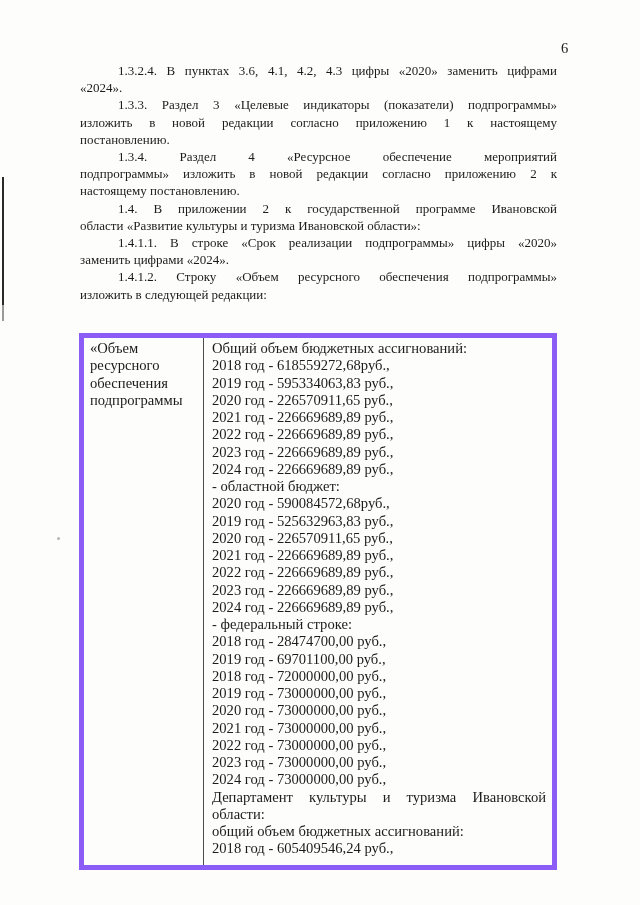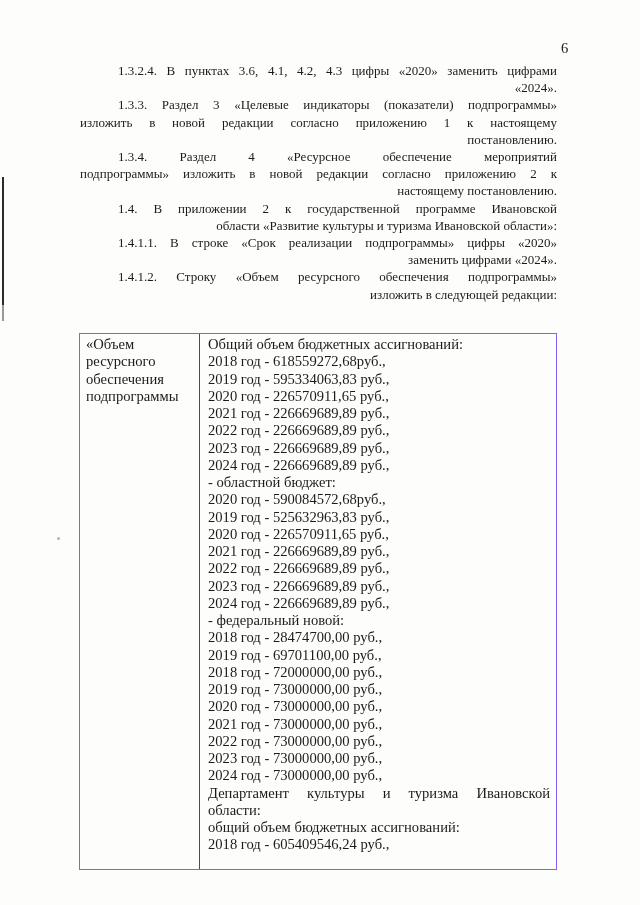--- a/index.html
+++ b/index.html
@@ -19,31 +19,31 @@
     font-size: 14.5px;
   }
   .body-text {
     position: absolute;
     left: 80px;
     top: 62px;
     width: 477px;
     font-size: 13px;
     line-height: 17.2px;
   }
-  .bline { white-space: nowrap; text-align: right; }
+  .bline { white-space: nowrap; }
   .bline.fill { white-space: normal; text-align: justify; text-align-last: justify; }
   .bline.indent { text-indent: 38px; }
   .amend-table {
     position: absolute;
     left: 79px;
     top: 333px;
     width: 478px;
     height: 537px;
     box-sizing: border-box;
-    border: 1px solid #8b5cf6;
+    border: 5px solid #8b5cf6;
     display: flex;
     font-size: 14.6px;
     line-height: 17.25px;
   }
   .amend-table .col1 {
     width: 120px;
     box-sizing: border-box;
     border-right: 1px solid #4c4c4c;
     padding: 2px 5px 0 6px;
   }
@@ -108,21 +108,21 @@
       <div class="vline">2023 год - 226669689,89 руб.,</div>
       <div class="vline">2024 год - 226669689,89 руб.,</div>
       <div class="vline">- областной бюджет:</div>
       <div class="vline">2020 год - 590084572,68руб.,</div>
       <div class="vline">2019 год - 525632963,83 руб.,</div>
       <div class="vline">2020 год - 226570911,65 руб.,</div>
       <div class="vline">2021 год - 226669689,89 руб.,</div>
       <div class="vline">2022 год - 226669689,89 руб.,</div>
       <div class="vline">2023 год - 226669689,89 руб.,</div>
       <div class="vline">2024 год - 226669689,89 руб.,</div>
-      <div class="vline">- федеральный новой:</div>
+      <div class="vline">- федеральный строке:</div>
       <div class="vline">2018 год - 28474700,00 руб.,</div>
       <div class="vline">2019 год - 69701100,00 руб.,</div>
       <div class="vline">2018 год - 72000000,00 руб.,</div>
       <div class="vline">2019 год - 73000000,00 руб.,</div>
       <div class="vline">2020 год - 73000000,00 руб.,</div>
       <div class="vline">2021 год - 73000000,00 руб.,</div>
       <div class="vline">2022 год - 73000000,00 руб.,</div>
       <div class="vline">2023 год - 73000000,00 руб.,</div>
       <div class="vline">2024 год - 73000000,00 руб.,</div>
       <div class="vline fill">Департамент культуры и туризма Ивановской</div>

